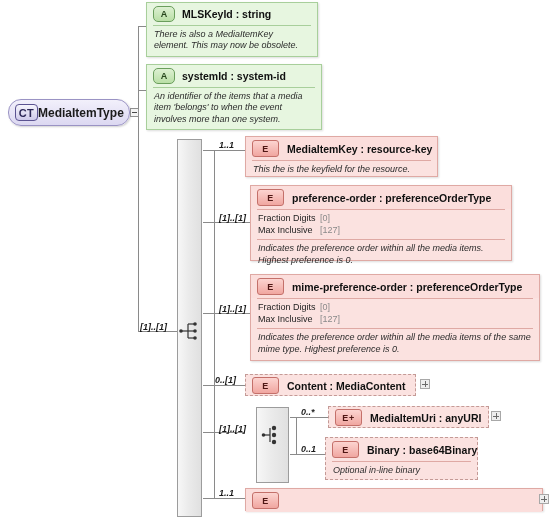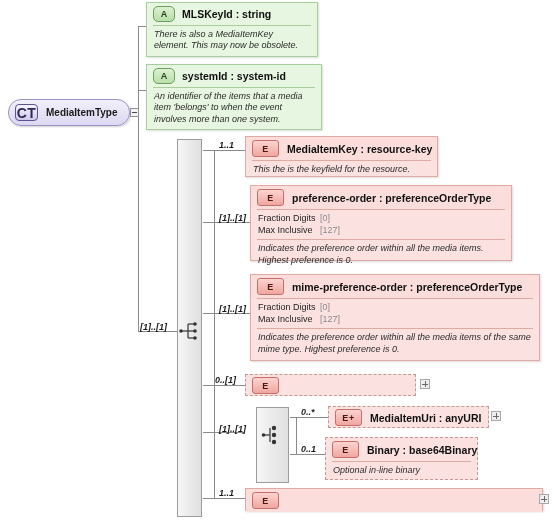--- a/index.html
+++ b/index.html
@@ -27,29 +27,29 @@
     border-radius:13px;
     box-sizing:border-box;
     box-shadow:1px 1px 2px rgba(0,0,0,.18);
     padding:0 10px 0 6px;
   }
   .ct-badge{
     width:21px;height:15px;
     border:1px solid #5b5391;
     border-radius:4px;
     background:linear-gradient(to bottom,#f6f5fc,#cfcaea);
-    font-size:14px;font-weight:bold;color:#2d2857;
+    font-size:11px;font-weight:bold;color:#2d2857;
     display:flex;align-items:center;justify-content:center;
     letter-spacing:.3px;
     flex:none;
     text-align:right;
   }
   .ct-label{
-    font-size:10px;font-weight:bold;color:#1b1b1b;
-    margin-left:8px;white-space:nowrap;
+    font-size:12px;font-weight:bold;color:#1b1b1b;
+    margin-left:0;white-space:nowrap;
   }
 
   
   .minus-box{
     position:absolute;
     width:9px;height:9px;
     border:1px solid #909090;
     background:#f4f4f4;
     box-sizing:border-box;
   }
@@ -276,20 +276,21 @@
       </div>
     </div>
     <div class="el-sep"></div>
     <div class="el-doc">Indicates the preference order within all the media items of the same mime type. Highest preference is 0.</div>
   </div>
 
   <div class="card" style="left:215px;top:375px;">0..[1]</div>
   <div class="el-box optional" style="left:245px;top:374px;width:171px;height:22px;">
     <div class="el-head" style="background:transparent;padding-top:2px;">
       <span class="el-badge">E</span>
+      <span class="el-title">Content   : MediaContent</span>
     </div>
   </div>
   <div class="plus-box" style="left:420px;top:379px;"></div>
 
   <div class="comp-frame" style="left:256px;top:407px;width:33px;height:76px;"></div>
   <div class="comp-icon" style="left:261px;top:424px;">
     <svg width="22" height="22" viewBox="0 0 22 22">
       <circle cx="2.5" cy="11" r="1.8" fill="#333"></circle>
       <line x1="3.5" y1="11" x2="9" y2="11" stroke="#333" stroke-width="1.2"></line>
       <line x1="9" y1="4" x2="9" y2="11" stroke="#333" stroke-width="1.2"></line>

